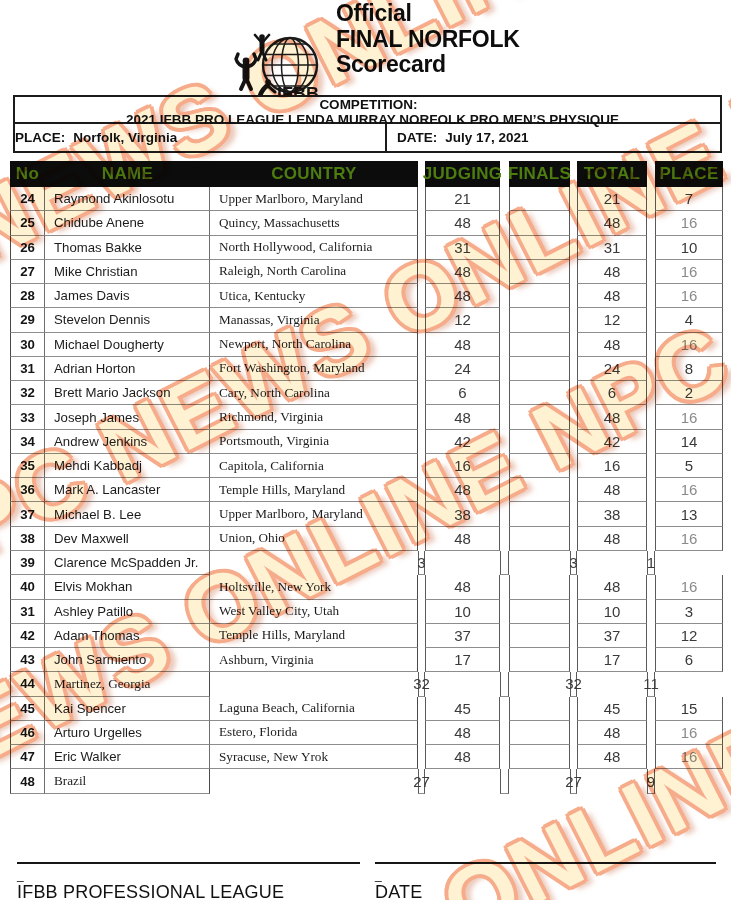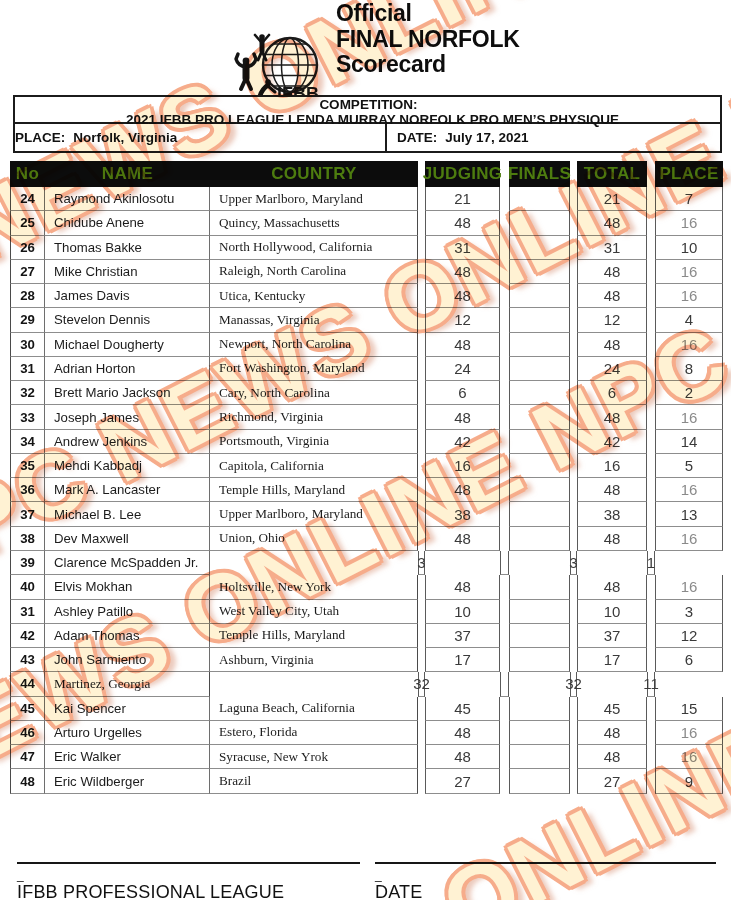--- a/index.html
+++ b/index.html
@@ -475,21 +475,20 @@
     <div class="td gapc"></div>
     <div class="td c-num c-finals"></div>
     <div class="td gapc"></div>
     <div class="td c-num c-total">48</div>
     <div class="td gapc"></div>
     <div class="td c-num c-place dim">16</div>
   </div>
 
   <div class="tr">
     <div class="td c-no">48</div>
-    <div class="td c-name">Eric Wildberger</div>
     <div class="td c-country">Brazil</div>
     <div class="td gapc"></div>
     <div class="td c-num c-judging">27</div>
     <div class="td gapc"></div>
     <div class="td c-num c-finals"></div>
     <div class="td gapc"></div>
     <div class="td c-num c-total">27</div>
     <div class="td gapc"></div>
     <div class="td c-num c-place">9</div>
   </div>

